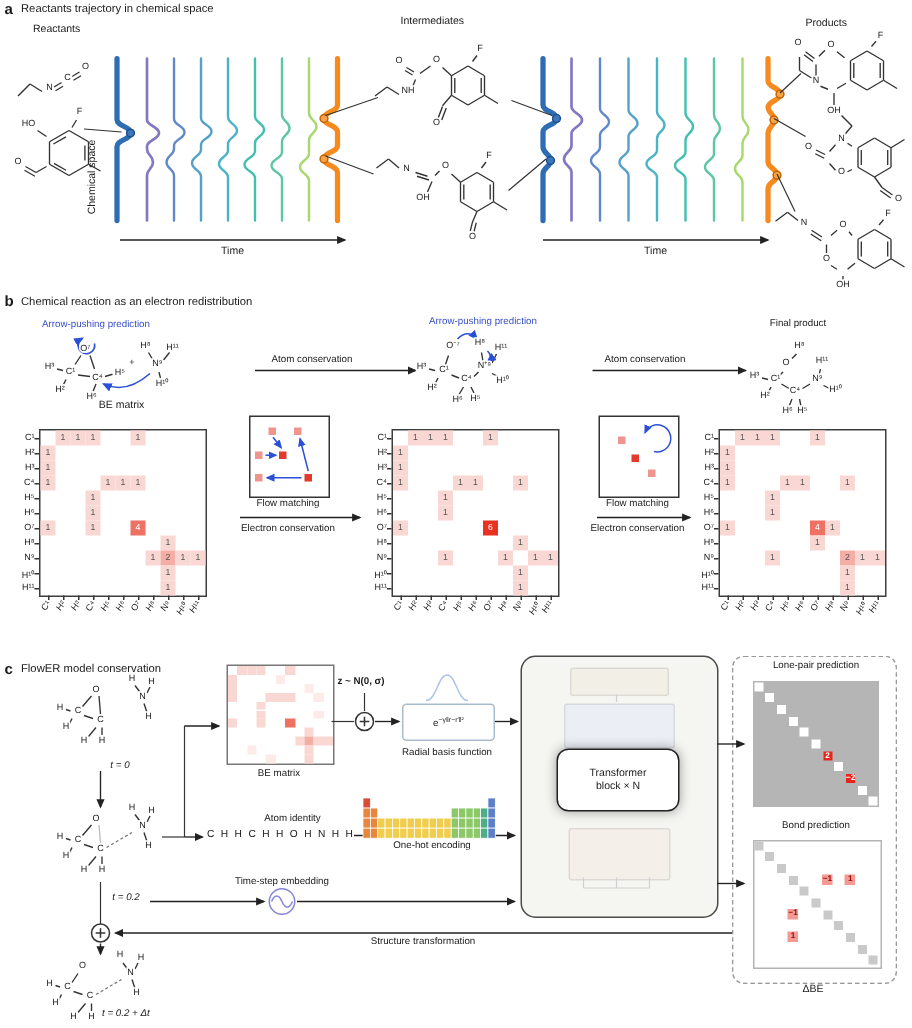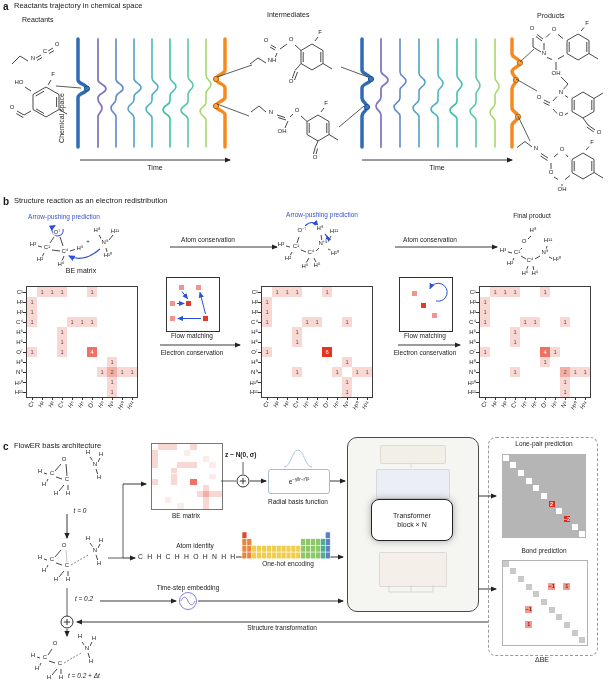--- a/index.html
+++ b/index.html
@@ -758,34 +758,34 @@
     <div class="lbl letter" style="left:3px;top:1px">a</div>
     <div class="lbl title" style="left:14px;top:2px">Reactants trajectory in chemical space</div>
     <div class="lbl" style="left:22px;top:16px">Reactants</div>
     <div class="lbl" style="left:267px;top:11px">Intermediates</div>
     <div class="lbl" style="left:537px;top:12px">Products</div>
     <div class="lbl rot90" style="left:62px;top:118px">Chemical space</div>
     <div class="lbl cent" style="left:155px;top:164px">Time</div>
     <div class="lbl cent" style="left:437px;top:164px">Time</div>
 
     <div class="lbl letter" style="left:3px;top:196px">b</div>
-    <div class="lbl title" style="left:14px;top:197px">Structure reaction as an electron redistribution</div>
+    <div class="lbl title" style="left:14px;top:197px">Chemical reaction as an electron redistribution</div>
     <div class="lbl cent blue small" style="left:64px;top:213px">Arrow-pushing prediction</div>
     <div class="lbl cent blue small" style="left:322px;top:211px">Arrow-pushing prediction</div>
     <div class="lbl cent small" style="left:532px;top:212px">Final product</div>
     <div class="lbl cent small" style="left:208px;top:236px">Atom conservation</div>
     <div class="lbl cent small" style="left:430px;top:236px">Atom conservation</div>
     <div class="lbl cent" style="left:81px;top:267px">BE matrix</div>
     <div class="lbl cent small" style="left:192px;top:332px">Flow matching</div>
     <div class="lbl cent small" style="left:192px;top:349px">Electron conservation</div>
     <div class="lbl cent small" style="left:425px;top:332px">Flow matching</div>
     <div class="lbl cent small" style="left:425px;top:349px">Electron conservation</div>
 
     <div class="lbl letter" style="left:3px;top:441px">c</div>
-    <div class="lbl title" style="left:14px;top:442px">FlowER basis architecture</div>
+    <div class="lbl title" style="left:14px;top:442px">FlowER model conservation</div>
     <div class="lbl cent small ital" style="left:80px;top:507px">t = 0</div>
     <div class="lbl cent small ital" style="left:84px;top:595px">t = 0.2</div>
     <div class="lbl small ital" style="left:68px;top:672px">t = 0.2 + Δt</div>
     <div class="lbl cent small" style="left:186px;top:512px">BE matrix</div>
     <div class="lbl small" style="left:225px;top:451px;font-weight:600">z ~ N(0, σ)</div>
     <div class="lbl cent small" style="left:298px;top:498px">Radial basis function</div>
     <div class="lbl cent small" style="left:195px;top:542px">Atom identity</div>
     <div class="lbl" style="left:138px;top:553px;letter-spacing:1.2px;font-size:6.8px">C H H C H H O H N H H</div>
     <div class="lbl cent small" style="left:288px;top:560px">One-hot encoding</div>
     <div class="lbl cent small" style="left:188px;top:584px">Time-step embedding</div>

